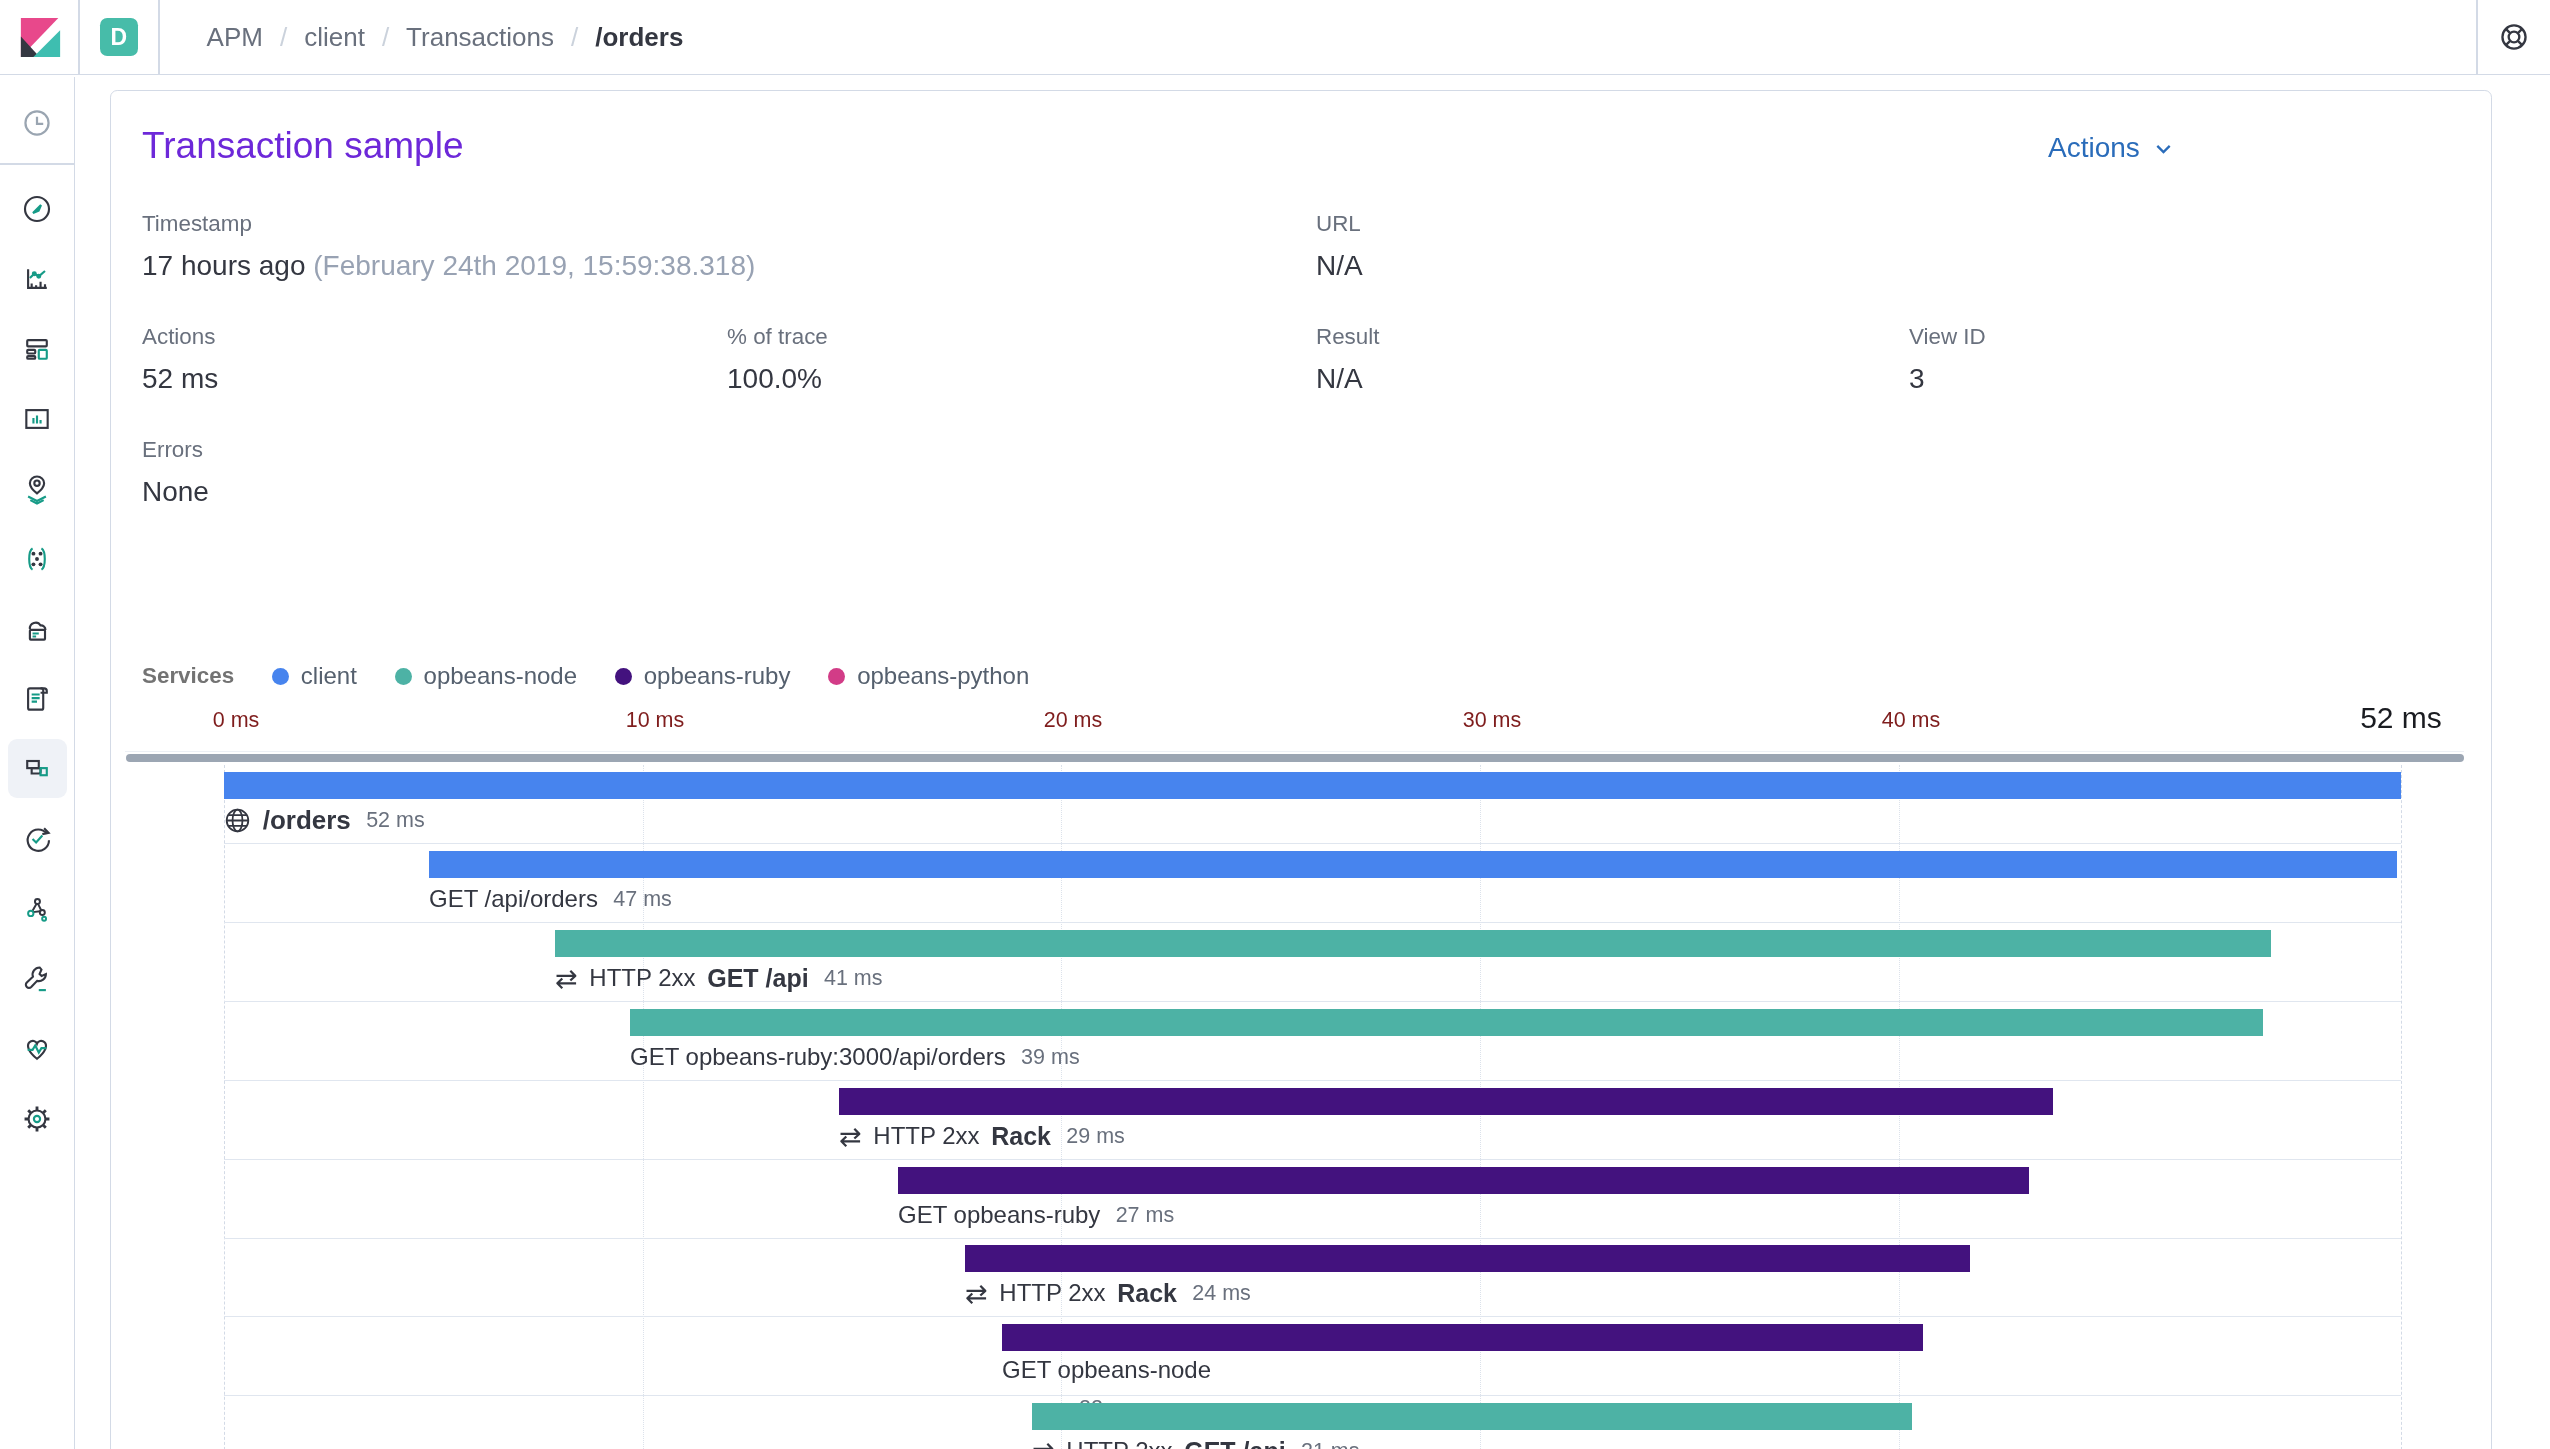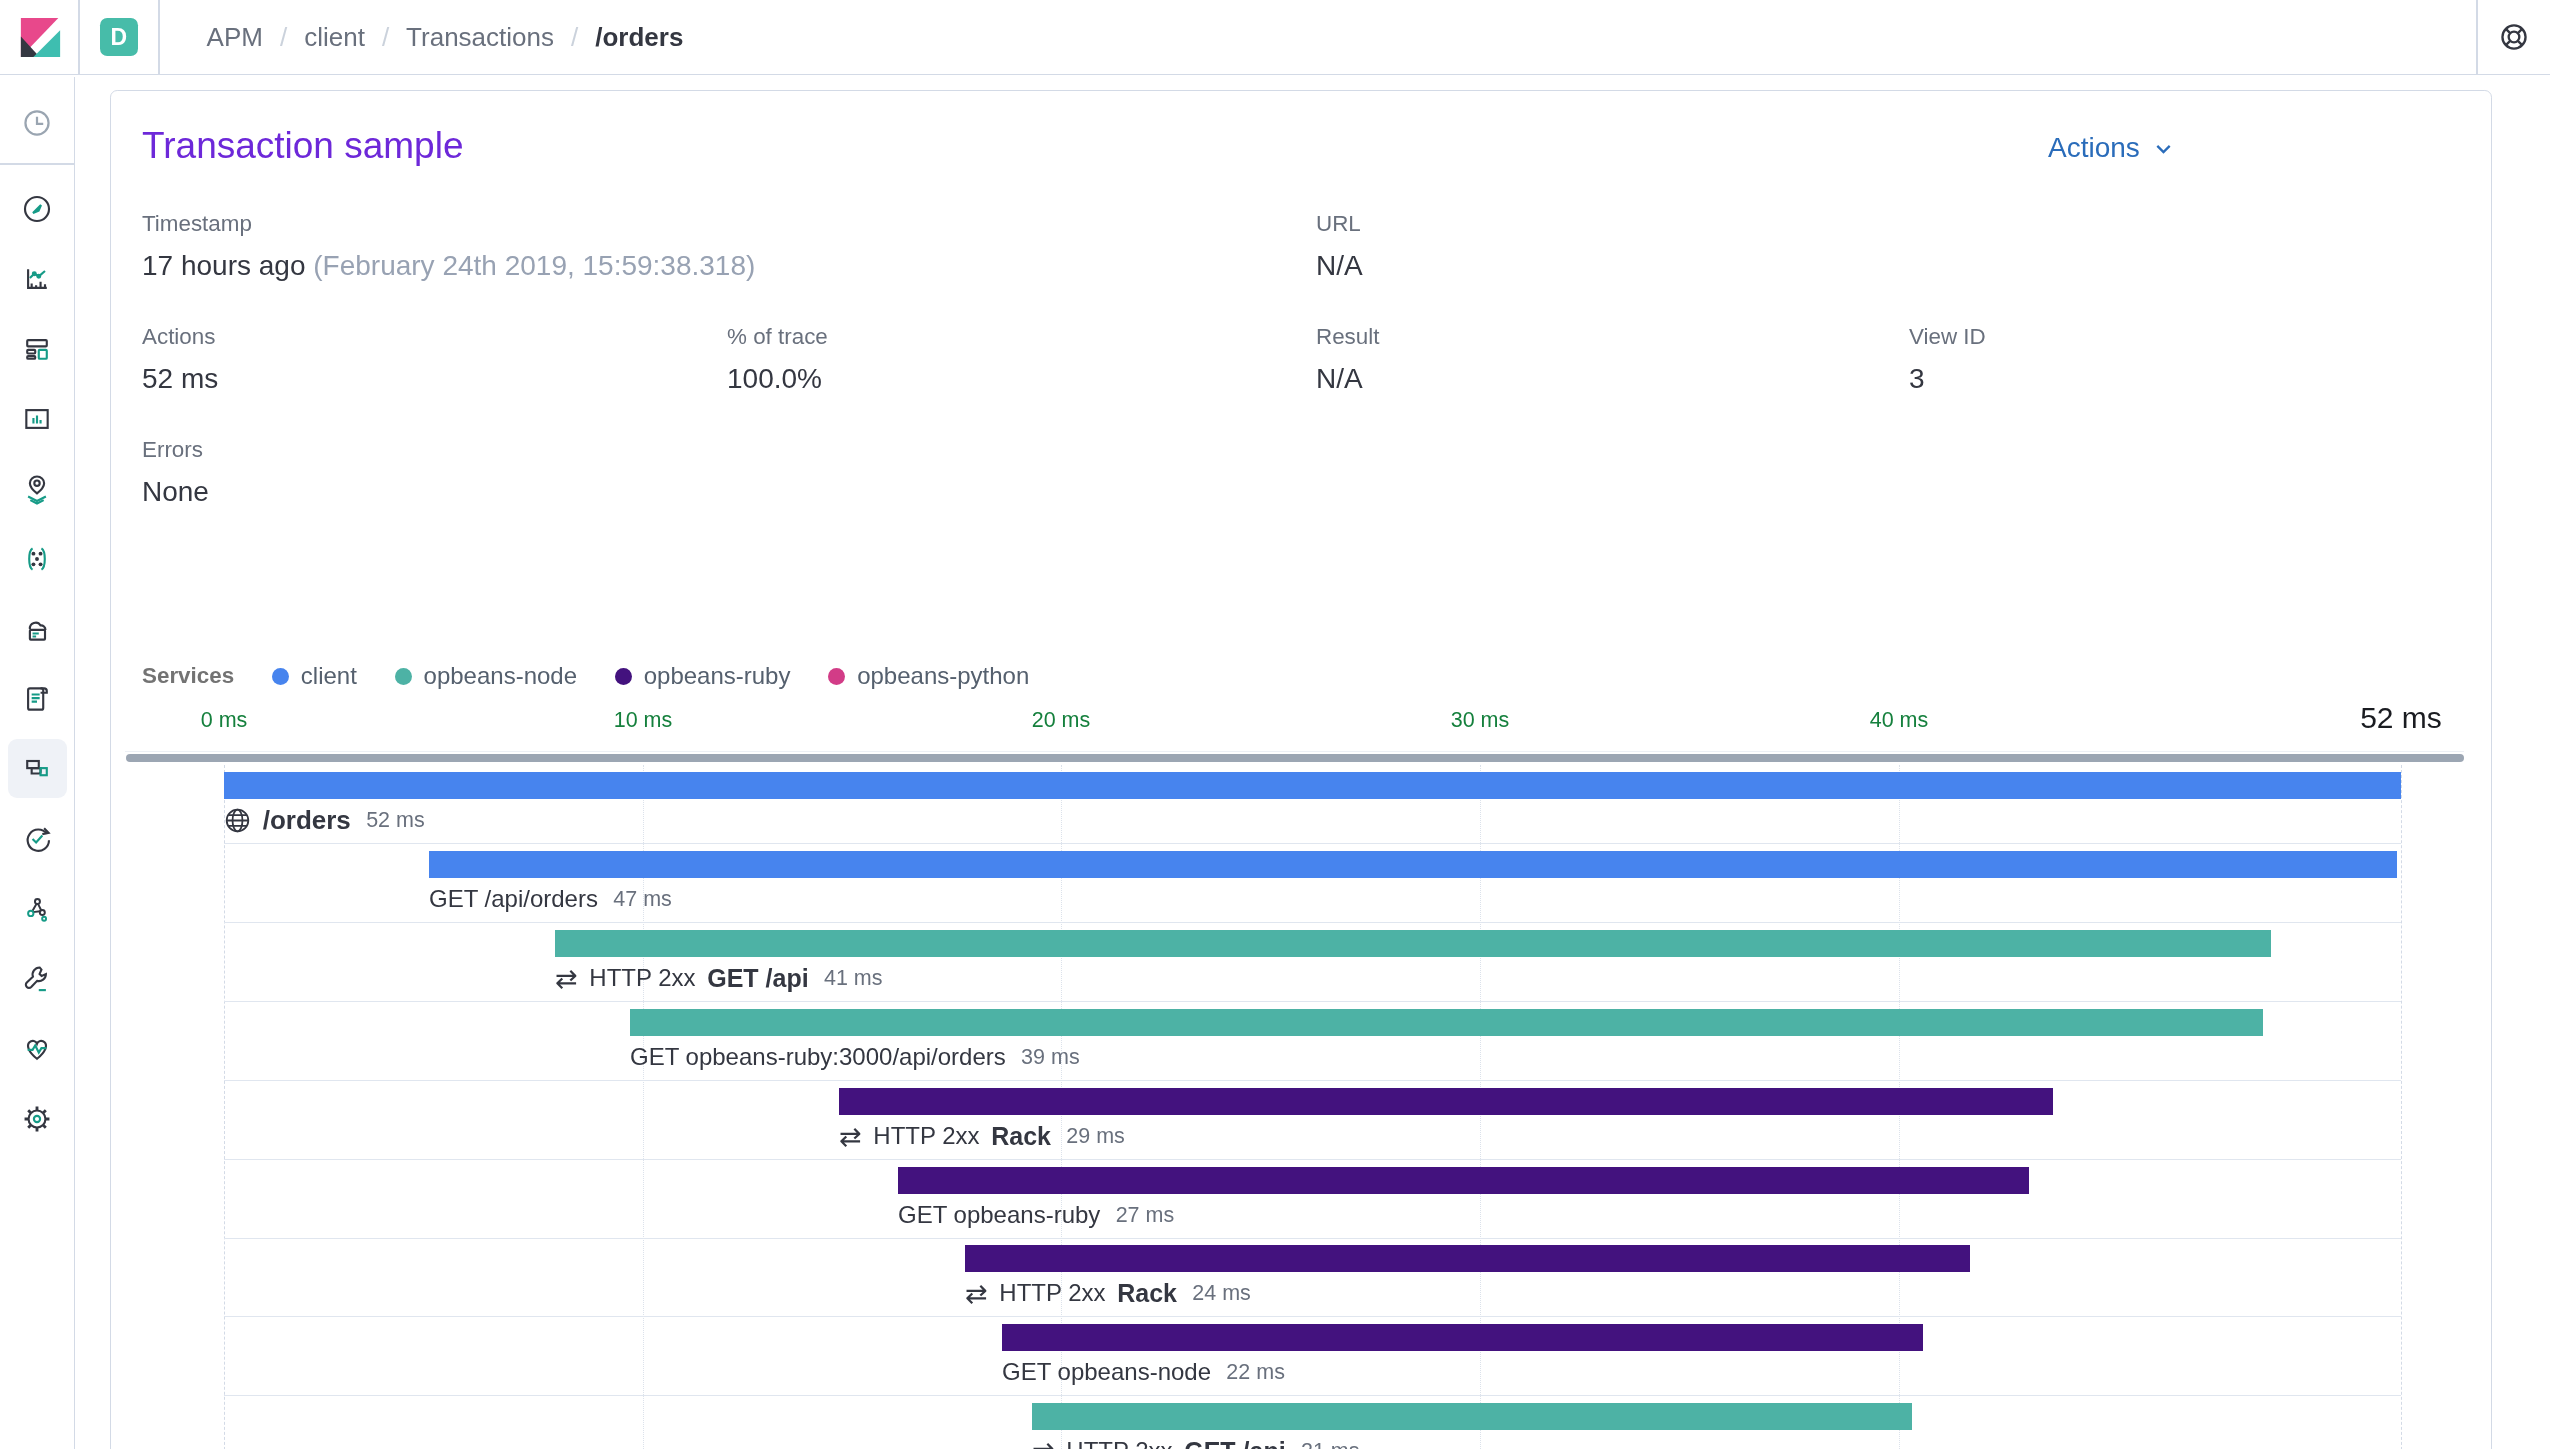--- a/index.html
+++ b/index.html
@@ -53,21 +53,21 @@
   .tab.active::after{content:"";position:absolute;left:0;right:0;bottom:-1.8px;height:4.5px;background:#2A6CBA;}
 
   
   .legend{position:absolute;left:31px;top:567px;display:flex;align-items:center;gap:38px;height:36px;}
   .legend-title{font-size:22.4px;font-weight:700;color:#737373;}
   .legend-item{display:flex;align-items:center;gap:11.7px;font-size:24px;color:#55606E;}
   .legend-dot{width:17px;height:17px;border-radius:50%;flex:none;}
 
   
   .axis{position:absolute;left:113px;top:610px;width:2177px;height:39px;}
-  .axis-tick{position:absolute;top:7.2px;transform:translateX(-50%);font-size:21.5px;color:#15803d;white-space:nowrap;}
+  .axis-tick{position:absolute;top:7.2px;transform:translateX(-50%);font-size:21.5px;color:#7f1d1d;white-space:nowrap;margin-left:12px;}
   .axis-total{position:absolute;top:0;transform:translateX(-50%);font-size:30px;color:#1A1C21;white-space:nowrap;}
 
   .wf-topline{position:absolute;left:14.3px;width:2339px;top:660px;border-top:1.8px solid #EDF0F5;}
   .wf-scrollbar{position:absolute;left:15.2px;width:2338px;top:663px;height:8px;border-radius:4.5px;background:#9CA6B3;cursor:grab;}
 
   
   .waterfall{position:absolute;left:113px;top:674px;width:2177px;height:710px;}
   .gridline{position:absolute;top:0;bottom:0;width:0;}
   .gridline.dotted{border-left:1.8px dotted #DCE2EB;}
   .gridline.dashed{border-left:1.8px dashed #D3DAE6;}
@@ -369,21 +369,21 @@
         <div class="wf-bar" style="left: 741px; width: 1005px; background: rgb(67, 18, 126);"></div>
         <div class="wf-label" style="left: 741px;">
           <span class="merge-glyph">⇄</span>
           <span class="wf-prefix">HTTP 2xx</span>
           <span class="wf-name bold">Rack</span>
           <span class="wf-dur">24 ms</span>
         </div>
       </div>
       <div class="wf-row" style="top: 552px;">
         <div class="wf-bar" style="left: 778px; width: 921px; background: rgb(67, 18, 126);"></div>
-        <div class="wf-label" style="left: 778px;">
+        <div class="wf-label" style="left: 778px; flex-direction: column;">
           <span class="wf-name">GET opbeans-node</span>
           <span class="wf-dur">22 ms</span>
         </div>
       </div>
       <div class="wf-row" style="top: 631px;">
         <div class="wf-bar" style="left: 808px; width: 880px; background: rgb(77, 178, 165);"></div>
         <div class="wf-label" style="left: 808px;">
           <span class="merge-glyph">⇄</span>
           <span class="wf-prefix">HTTP 2xx</span>
           <span class="wf-name bold">GET /api</span>

